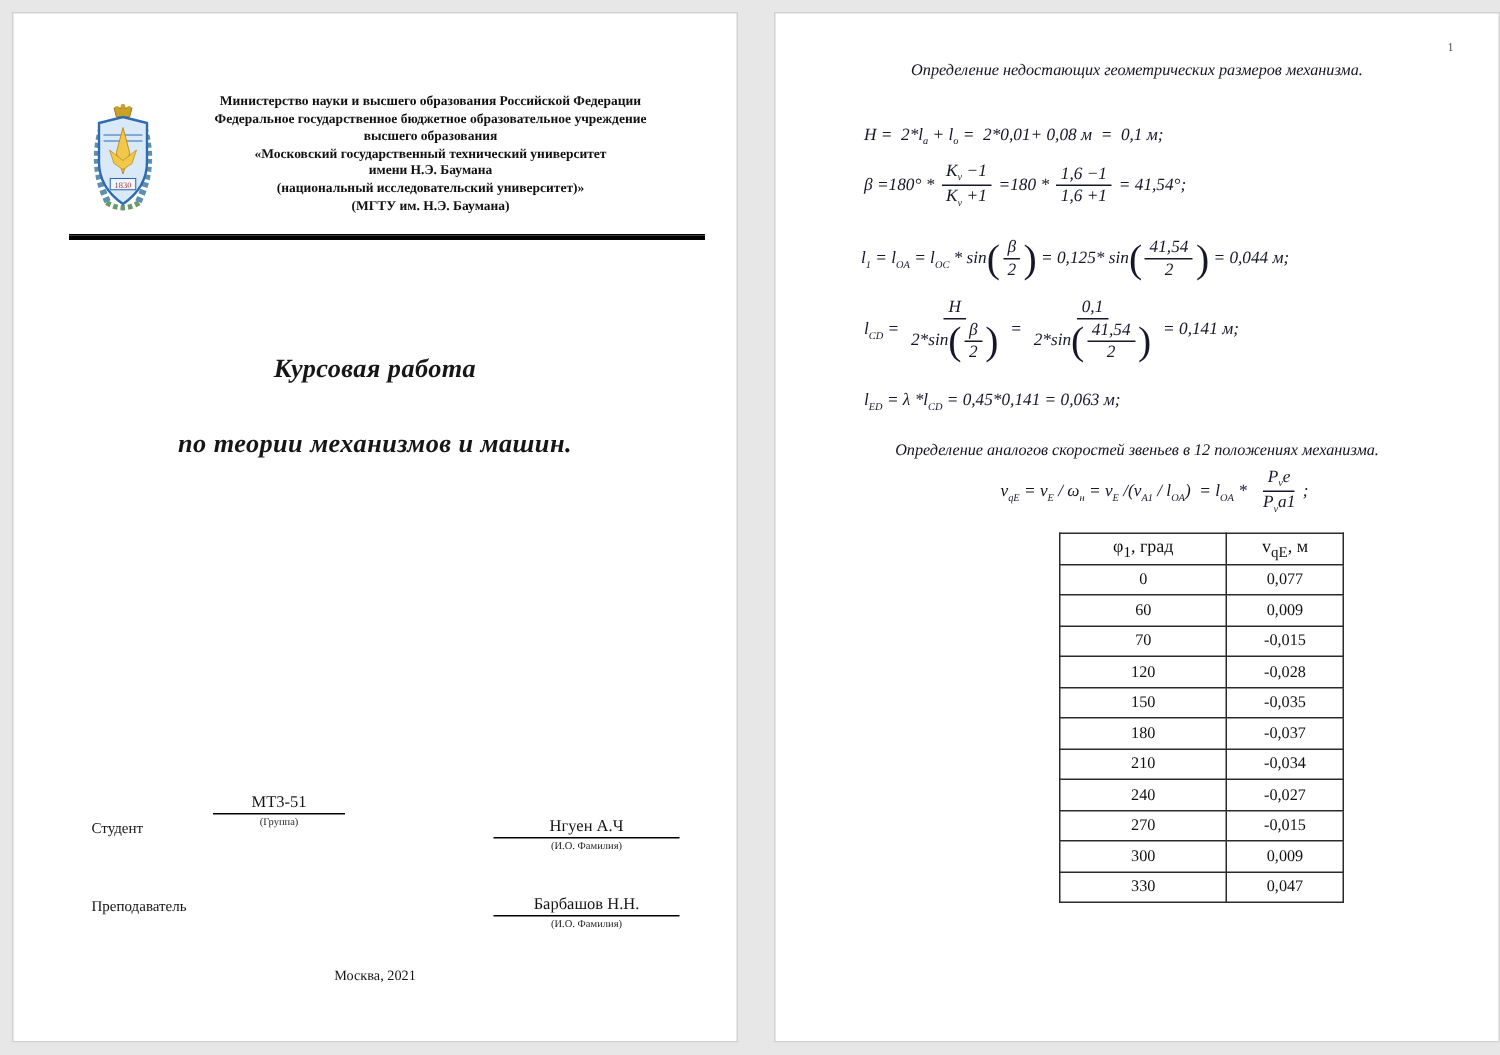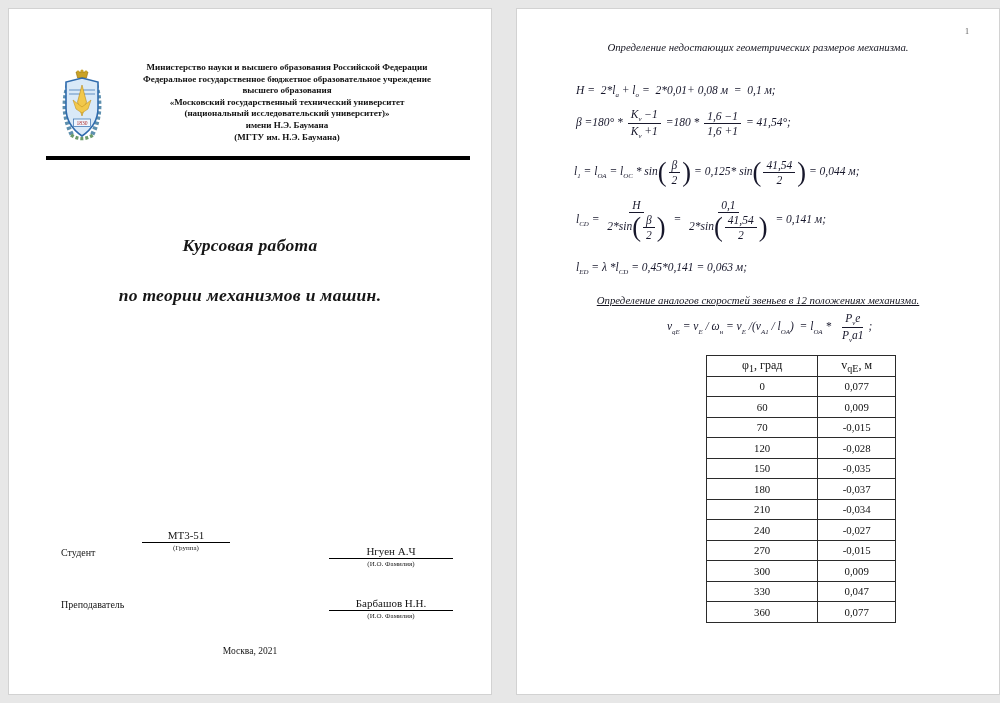--- a/index.html
+++ b/index.html
@@ -25,21 +25,21 @@
   .sig-field { position:absolute; text-align:center; font-size:11px; }
   .sig-field .val { display:block; border-bottom:1px solid #000; padding:0 4px 1px; min-height:13px; }
   .sig-field .cap { display:block; font-size:7px; padding-top:1px; color:#222; }
   .footer-city { position:absolute; left:0; width:100%; top:637px; text-align:center; font-size:9.5px; }
 
   
   .pagenum { position:absolute; top:18px; right:30px; font-size:8px; color:#555; }
   .section-heading { position:absolute; left:10px; right:10px; text-align:center;
                      font-style:italic; font-size:10.8px; color:#14141f; }
   #heading1 { top:32px; }
-  #heading2 { top:285px;text-decoration:underline; }
+  #heading2 { top:285px; }
 
   .formula { position:absolute; white-space:pre; font-style:italic; font-size:11.5px; color:#17172b; }
   .formula sub { font-size:0.6em; font-style:italic; }
   .frac { display:inline-flex; flex-direction:column; align-items:center; vertical-align:middle; margin:0 2px; }
   .frac .num { border-bottom:1px solid #17172b; padding:0 3px 1px; white-space:pre; text-align:center; }
   .frac .den { padding:1px 3px 0; white-space:pre; text-align:center; }
   .paren { display:inline-block; font-style:normal; font-size:2.3em; line-height:.85; vertical-align:middle; font-weight:300; }
   .num .paren, .den .paren { font-size:2.3em; }
 
   #f1 { left:59px; top:75px; }
@@ -77,22 +77,22 @@
       <rect x="14.5" y="50" width="17" height="7.5" fill="#eef6ff" stroke="#2f6bad" stroke-width="0.7"></rect>
       <text x="23" y="56" text-anchor="middle" font-size="5.6" font-family="Liberation Serif, serif" fill="#b03030">1830</text>
     </svg>
   </div>
 
   <div class="univ-header">
       <div>Министерство науки и высшего образования Российской Федерации</div>
       <div>Федеральное государственное бюджетное образовательное учреждение</div>
       <div>высшего образования</div>
       <div>«Московский государственный технический университет</div>
+      <div>имени Н.Э. Баумана</div>
       <div>(национальный исследовательский университет)»</div>
-      <div>имени Н.Э. Баумана</div>
       <div>(МГТУ им. Н.Э. Баумана)</div>
     </div>
 
   <div class="double-rule"></div>
 
   <div class="main-title" id="title1">Курсовая работа</div>
   <div class="main-title" id="title2">по теории механизмов и машин.</div>
 
   <div class="sig-label" style="left:52px; top:538px;">Студент</div>
   <div class="sig-field" style="left:133px; top:520px; width:88px;">
@@ -177,19 +177,15 @@
           <td>-0,015</td>
         </tr>
         <tr>
           <td>300</td>
           <td>0,009</td>
         </tr>
         <tr>
           <td>330</td>
           <td>0,047</td>
         </tr>
-        <tr>
-          <td>360</td>
-          <td>0,077</td>
-        </tr>
       </tbody>
   </table>
 </div>
 
 </body></html>

